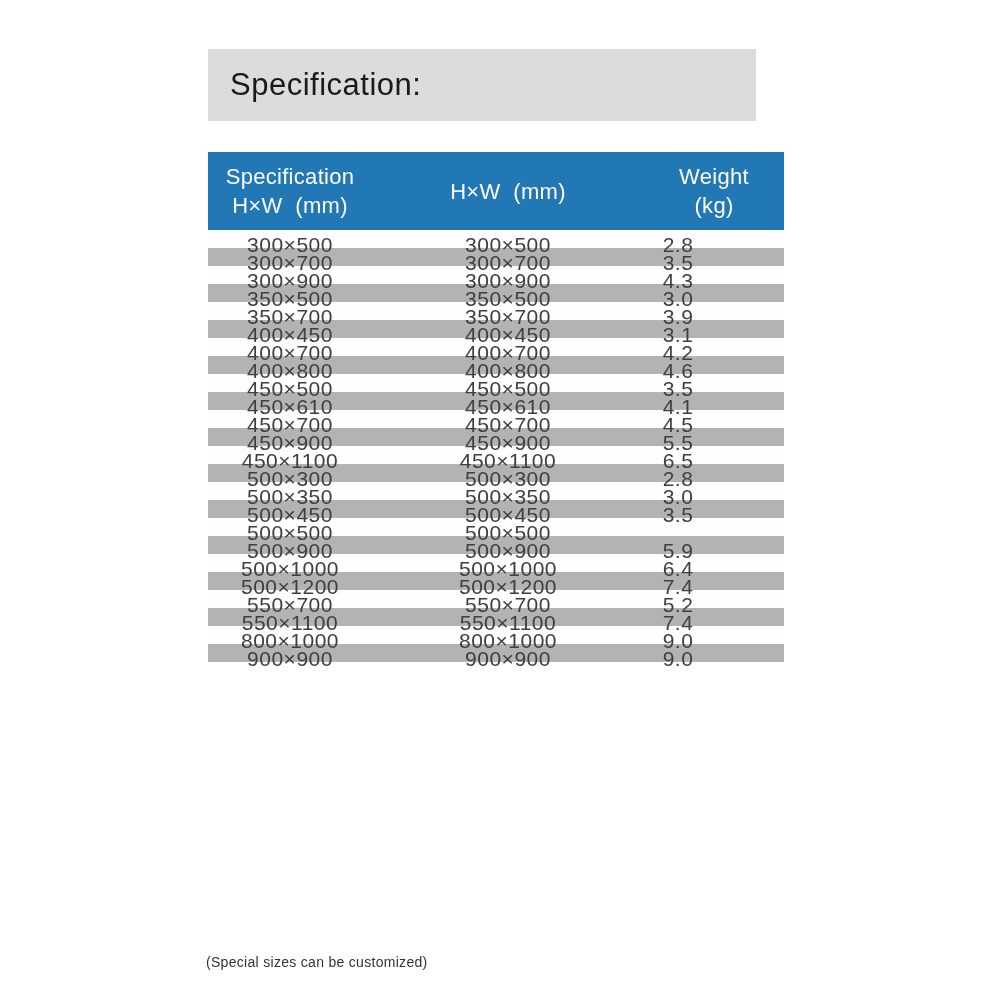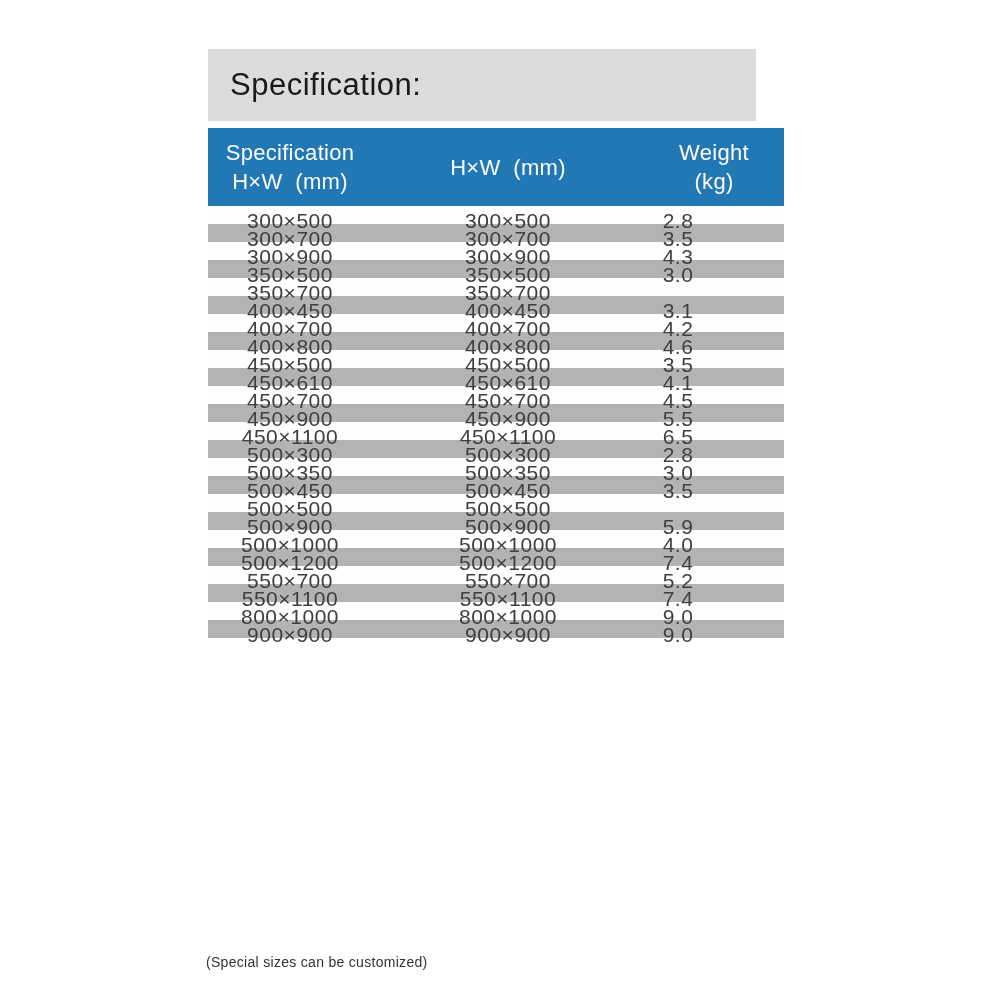--- a/index.html
+++ b/index.html
@@ -28,21 +28,21 @@
   .banner-text {
     padding-left: 22px;
     font-size: 31px;
     letter-spacing: 0.5px;
     color: var(--banner-text, #1a1a1a);
   }
 
   
   .spec-table {
     position: absolute;
-    left: 208px; top: 112px;
+    left: 208px; top: 136px;
     width: 576px;
   }
   .thead {
     display: grid;
     grid-template-columns: 164px 272px 140px;
     height: 78px;
     background: var(--header-bg, #2277b5);
     align-items: center;
   }
   .th {
@@ -129,20 +129,21 @@
 
   <div class="row alt">
     <div class="td">350×500</div>
     <div class="td">350×500</div>
     <div class="td">3.0</div>
   </div>
 
   <div class="row">
     <div class="td">350×700</div>
     <div class="td">350×700</div>
+    <div class="td">3.9</div>
   </div>
 
   <div class="row alt">
     <div class="td">400×450</div>
     <div class="td">400×450</div>
     <div class="td">3.1</div>
   </div>
 
   <div class="row">
     <div class="td">400×700</div>
@@ -211,21 +212,21 @@
 
   <div class="row alt">
     <div class="td">500×900</div>
     <div class="td">500×900</div>
     <div class="td">5.9</div>
   </div>
 
   <div class="row">
     <div class="td">500×1000</div>
     <div class="td">500×1000</div>
-    <div class="td">4.0</div>
+    <div class="td">6.4</div>
   </div>
 
   <div class="row alt">
     <div class="td">500×1200</div>
     <div class="td">500×1200</div>
     <div class="td">7.4</div>
   </div>
 
   <div class="row">
     <div class="td">550×700</div>

